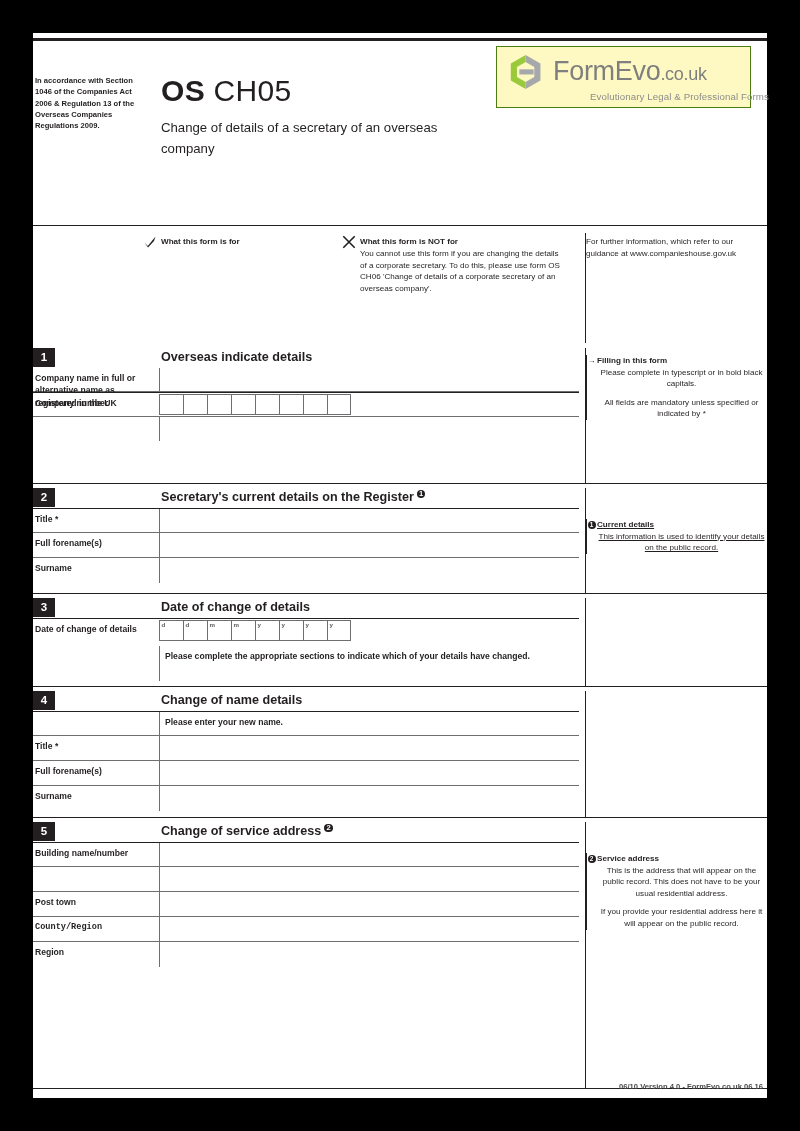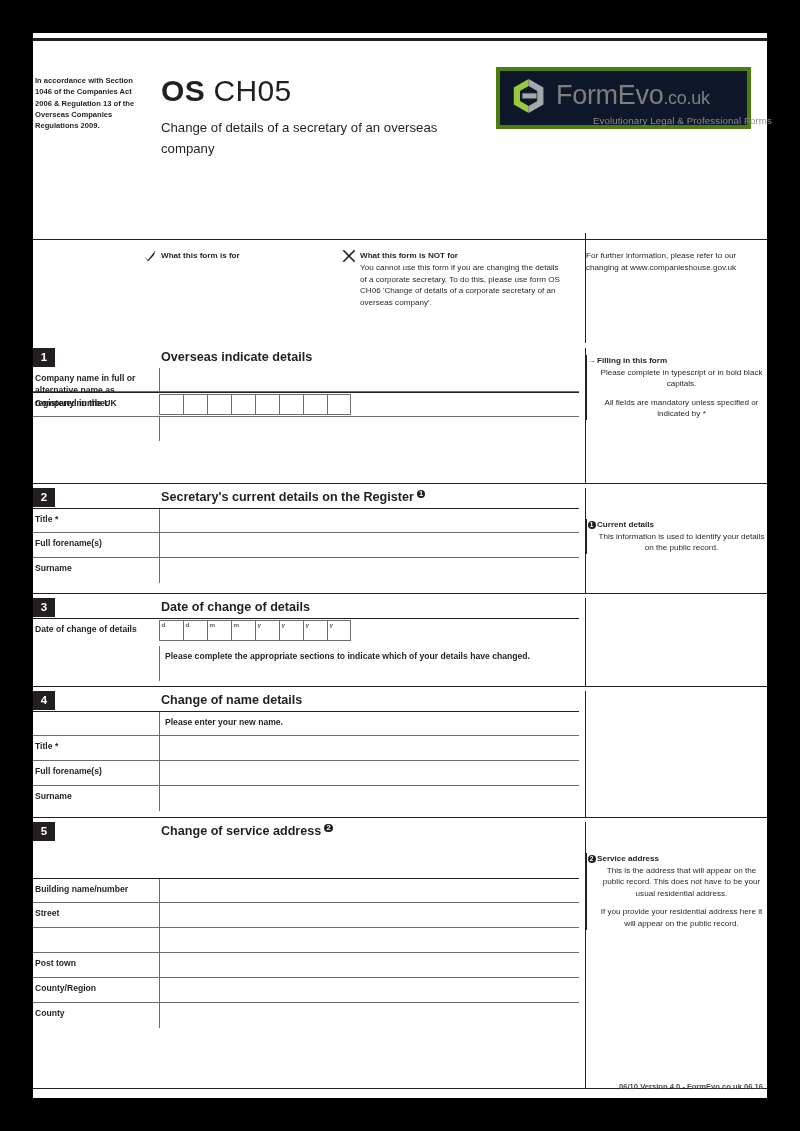--- a/index.html
+++ b/index.html
@@ -32,38 +32,38 @@
     font-size: 30px; line-height: 32px; color: #231f20;
     letter-spacing: .3px; white-space: nowrap;
   }
   .form-code b { font-weight: bold; }
   .form-code span { font-weight: normal; }
   .form-title {
     position: absolute; left: 128px; top: 72px; width: 330px;
     font-size: 13.2px; line-height: 21px; color: #231f20;
   }
   .logo-box {
-    position: absolute; left: 463px; top: 22px;
-    width: 255px; height: 62px; background: #0f172a;
-    border: 4px solid #4d7c0f;
+    position: absolute; left: 463px; top: 1px;
+    width: 255px; height: 62px; background: #fef9c3;
+    border: 1px solid #4d7c0f;
   }
   .logo-row { position: absolute; left: 10px; top: 6px; display: flex; align-items: center; }
   .logo-mark { width: 38px; height: 38px; }
   .logo-word {
     margin-left: 8px; font-size: 27px; line-height: 28px;
     color: #7f7f7f; white-space: nowrap; letter-spacing: -.3px;
   }
   .logo-word .tld { font-size: 18px; }
   .logo-tag {
     position: absolute; left: 57px; top: 44px;
     font-size: 9.7px; color: #8c8c8c; white-space: nowrap; letter-spacing: .1px; margin-left: 36px;
   }
 
   
-  .infobar { position: absolute; left: 0; top: 206px; width: 646px; height: 110px; text-decoration: underline; }
+  .infobar { position: absolute; left: 0; top: 192px; width: 646px; height: 110px; text-decoration: underline; }
   .infobar .hr {
     position: absolute; left: 0; top: 0; width: 734px; height: 1px; background: #231f20;
   }
   .info-col { position: absolute; top: 11px; font-size: 8.1px; line-height: 11.6px; }
   .info-col.a { left: 128px; width: 195px; }
   .info-col.b { left: 327px; width: 200px; }
   .info-col.c { left: 553px; width: 180px; }
   .info-head { font-weight: bold; margin-bottom: .5px; }
   .info-ic { position: absolute; left: -18px; top: -1px; width: 14px; height: 14px; }
   .info-col.c .info-body { margin-top: 0; }
@@ -191,21 +191,21 @@
       <span class="info-ic">
         <svg viewBox="0 0 14 14" width="14" height="14">
           <path d="M1.3 1.3 L12.7 12.7 M12.7 1.3 L1.3 12.7" stroke="#231f20" stroke-width="1.6" fill="none"></path>
         </svg>
       </span>
       <div class="info-head">What this form is NOT for</div>
       <div class="info-body">You cannot use this form if you are changing the details of a corporate secretary. To do this, please use form OS CH06 'Change of details of a corporate secretary of an overseas company'.</div>
     </div>
 
     <div class="info-col c">
-      <div class="info-body">For further information, please refer to our changing at www.companieshouse.gov.uk</div>
+      <div class="info-body">For further information, which refer to our guidance at www.companieshouse.gov.uk</div>
     </div>
   </div>
 
   <div class="vdiv" style="top:200px; height:110px;"></div>
 
   <div class="section" style="top:315px;">
     <div class="sec-head">
       <div class="sec-num">1</div>
       <div class="sec-title">Overseas indicate details</div>
     </div>
@@ -259,21 +259,21 @@
     </div>
     <div class="row" style="width:546px;">
       <div class="lbl">Full forename(s)</div>
       <div class="field"></div>
     </div>
     <div class="row" style="width:546px; border-bottom:none;">
       <div class="lbl">Surname</div>
       <div class="field"></div>
     </div>
 
-    <div class="rnote" style="top:31px;">
+    <div class="rnote" style="top:31px;text-decoration:underline;">
       <div class="rh">
         <span class="marker">1</span>
         <span>Current details</span>
       </div>
       <p class="tight">This information is used to identify your details on the public record.</p>
     </div>
   </div>
 
   <div class="hdiv" style="top:560px;"></div>
   <div class="vdiv" style="top:455px; height:105px;"></div>
@@ -351,41 +351,37 @@
   <div class="vdiv" style="top:658px; height:126px;"></div>
 
   <div class="section" style="top:789px;">
     <div class="sec-head">
       <div class="sec-num">5</div>
       <div class="sec-title">
         <span>Change of service address</span><sup>2</sup>
       </div>
     </div>
 
-    <div class="row thin-top" style="width:546px;margin-top:36px;">
+    <div class="row thin-top" style="width:546px;">
       <div class="lbl">Building name/number</div>
       <div class="field"></div>
     </div>
     <div class="row" style="width:546px;">
-      <div class="lbl">Street</div>
-      <div class="field"></div>
-    </div>
-    <div class="row" style="width:546px;">
       <div class="field"></div>
     </div>
     <div class="row" style="width:546px;">
       <div class="lbl">Post town</div>
       <div class="field"></div>
     </div>
-    <div class="row" style="width:546px;">
+    <div class="row" style="width:546px;font-family:Liberation Mono, monospace;">
       <div class="lbl">County/Region</div>
       <div class="field"></div>
     </div>
     <div class="row" style="width:546px; border-bottom:none;">
-      <div class="lbl">County</div>
+      <div class="lbl">Region</div>
       <div class="field"></div>
     </div>
 
     <div class="rnote" style="top:31px;">
       <div class="rh">
         <span class="marker">2</span>
         <span>Service address</span>
       </div>
       <p class="tight">This is the address that will appear on the public record. This does not have to be your usual residential address.</p>
       <p>If you provide your residential address here it will appear on the public record.</p>

